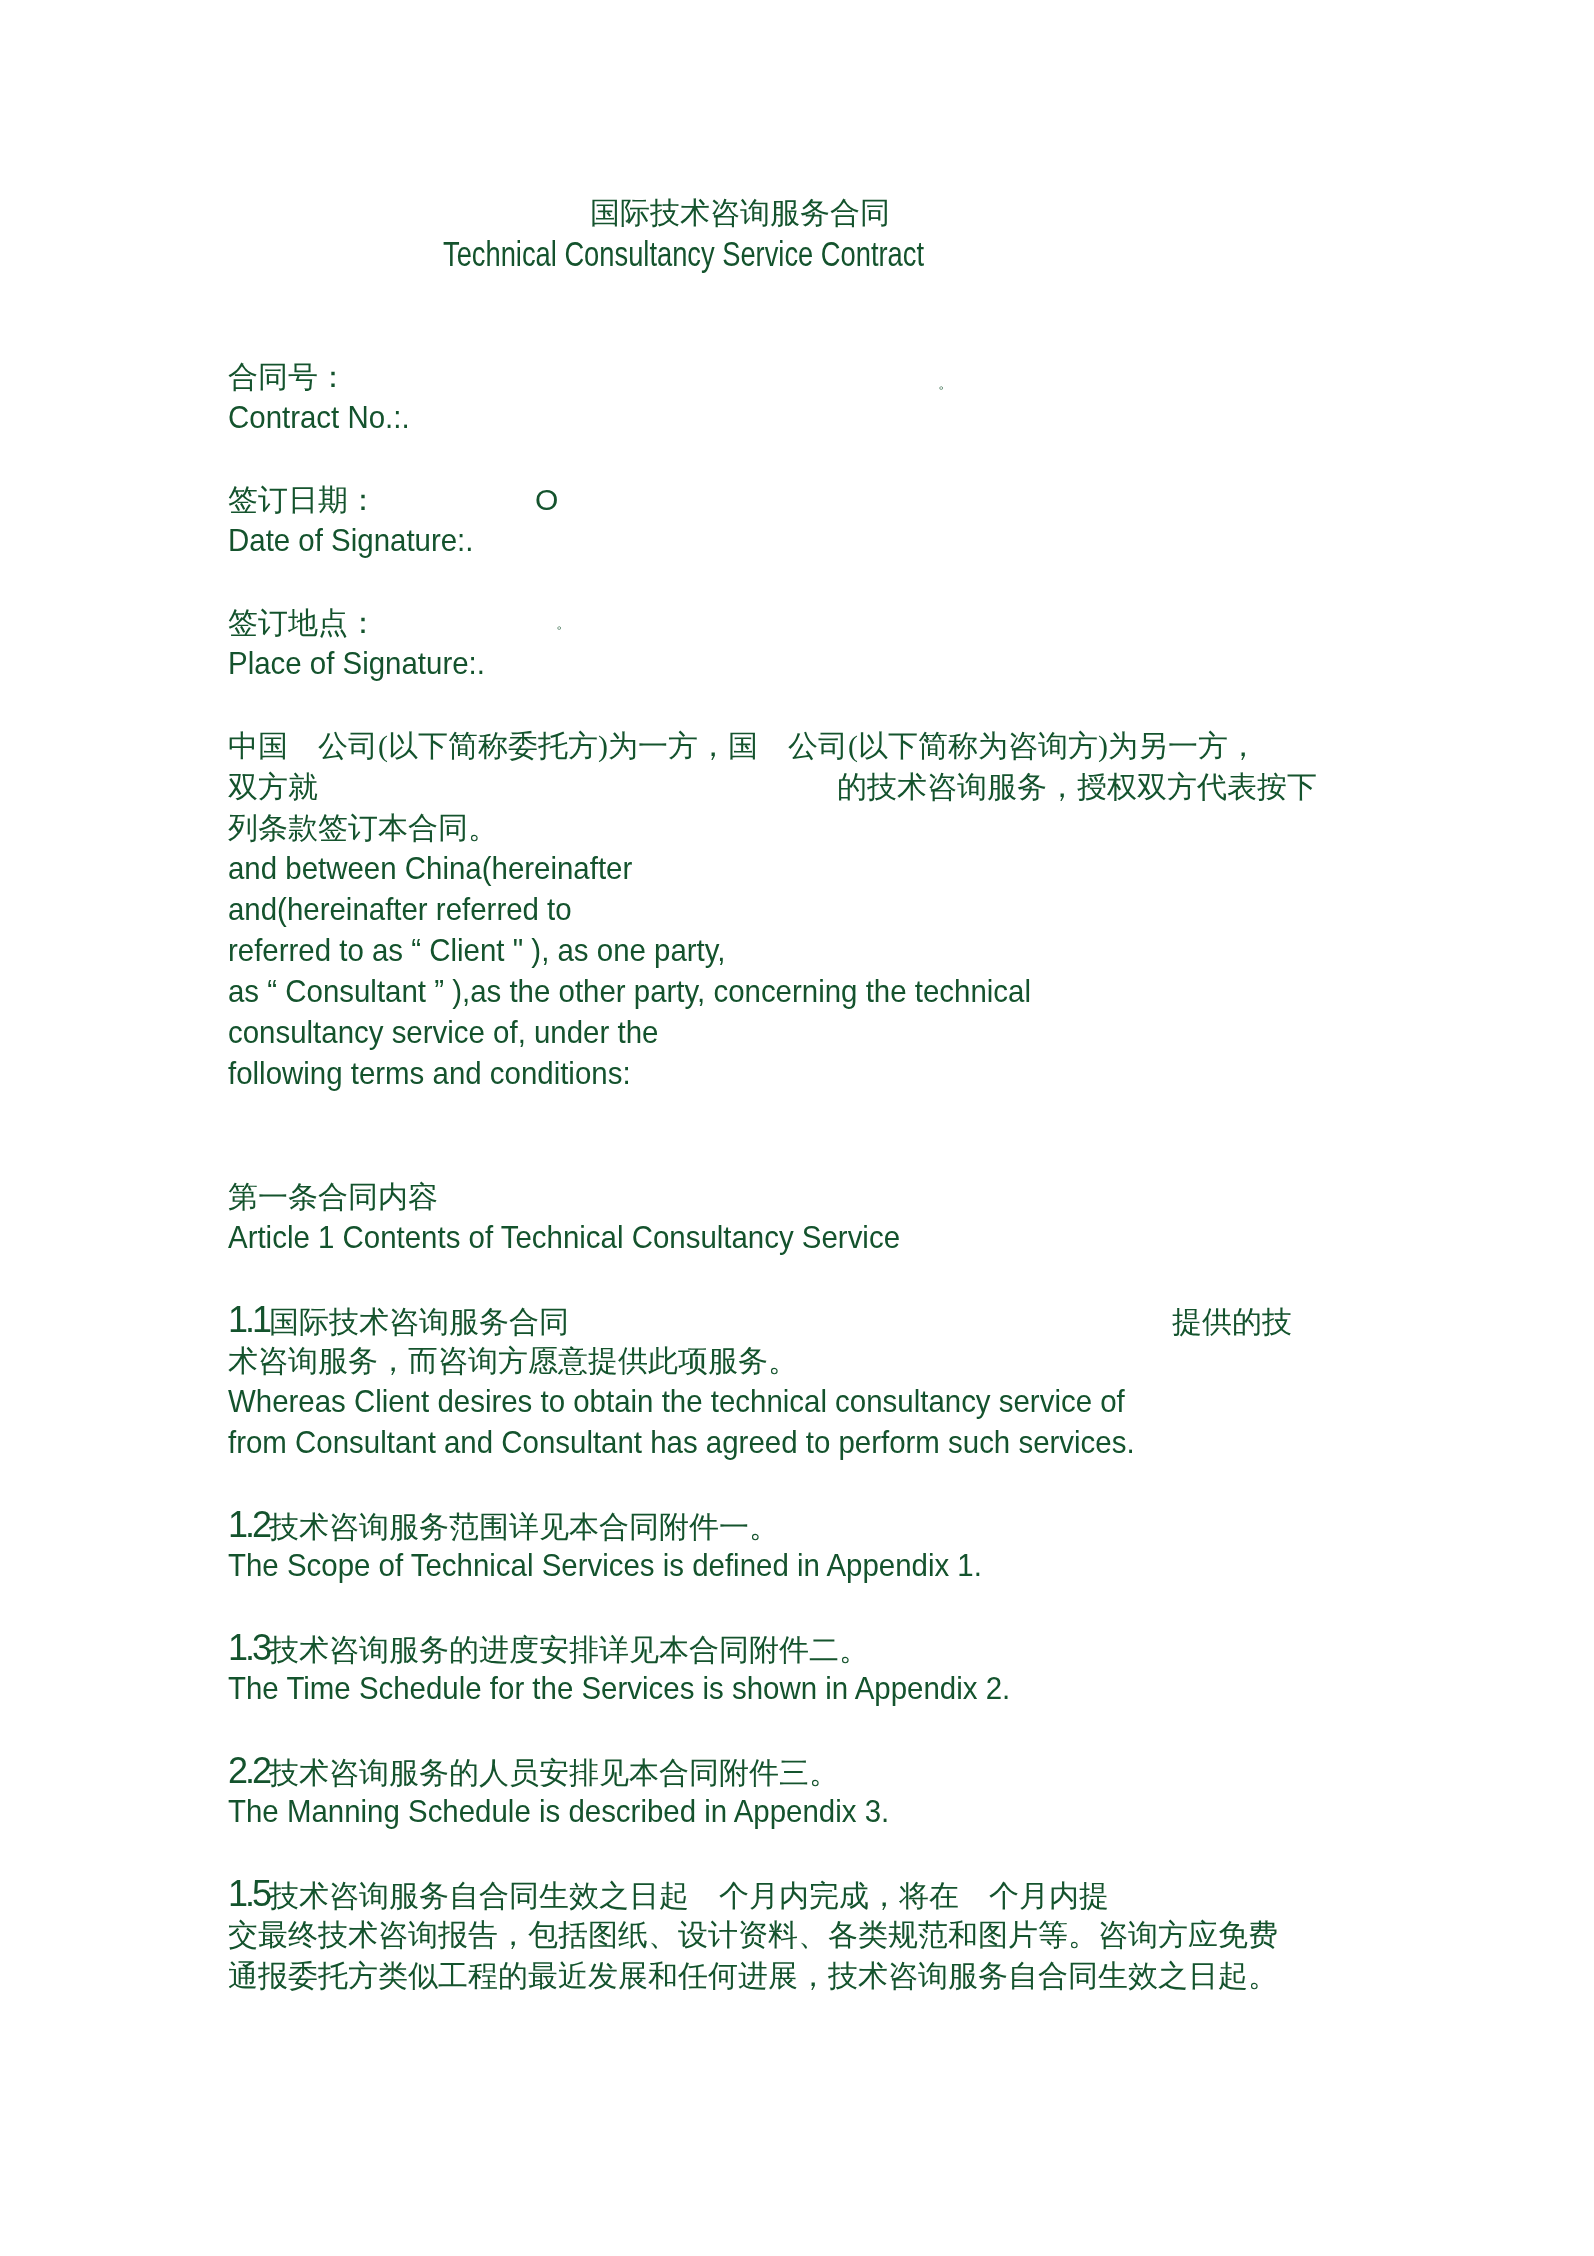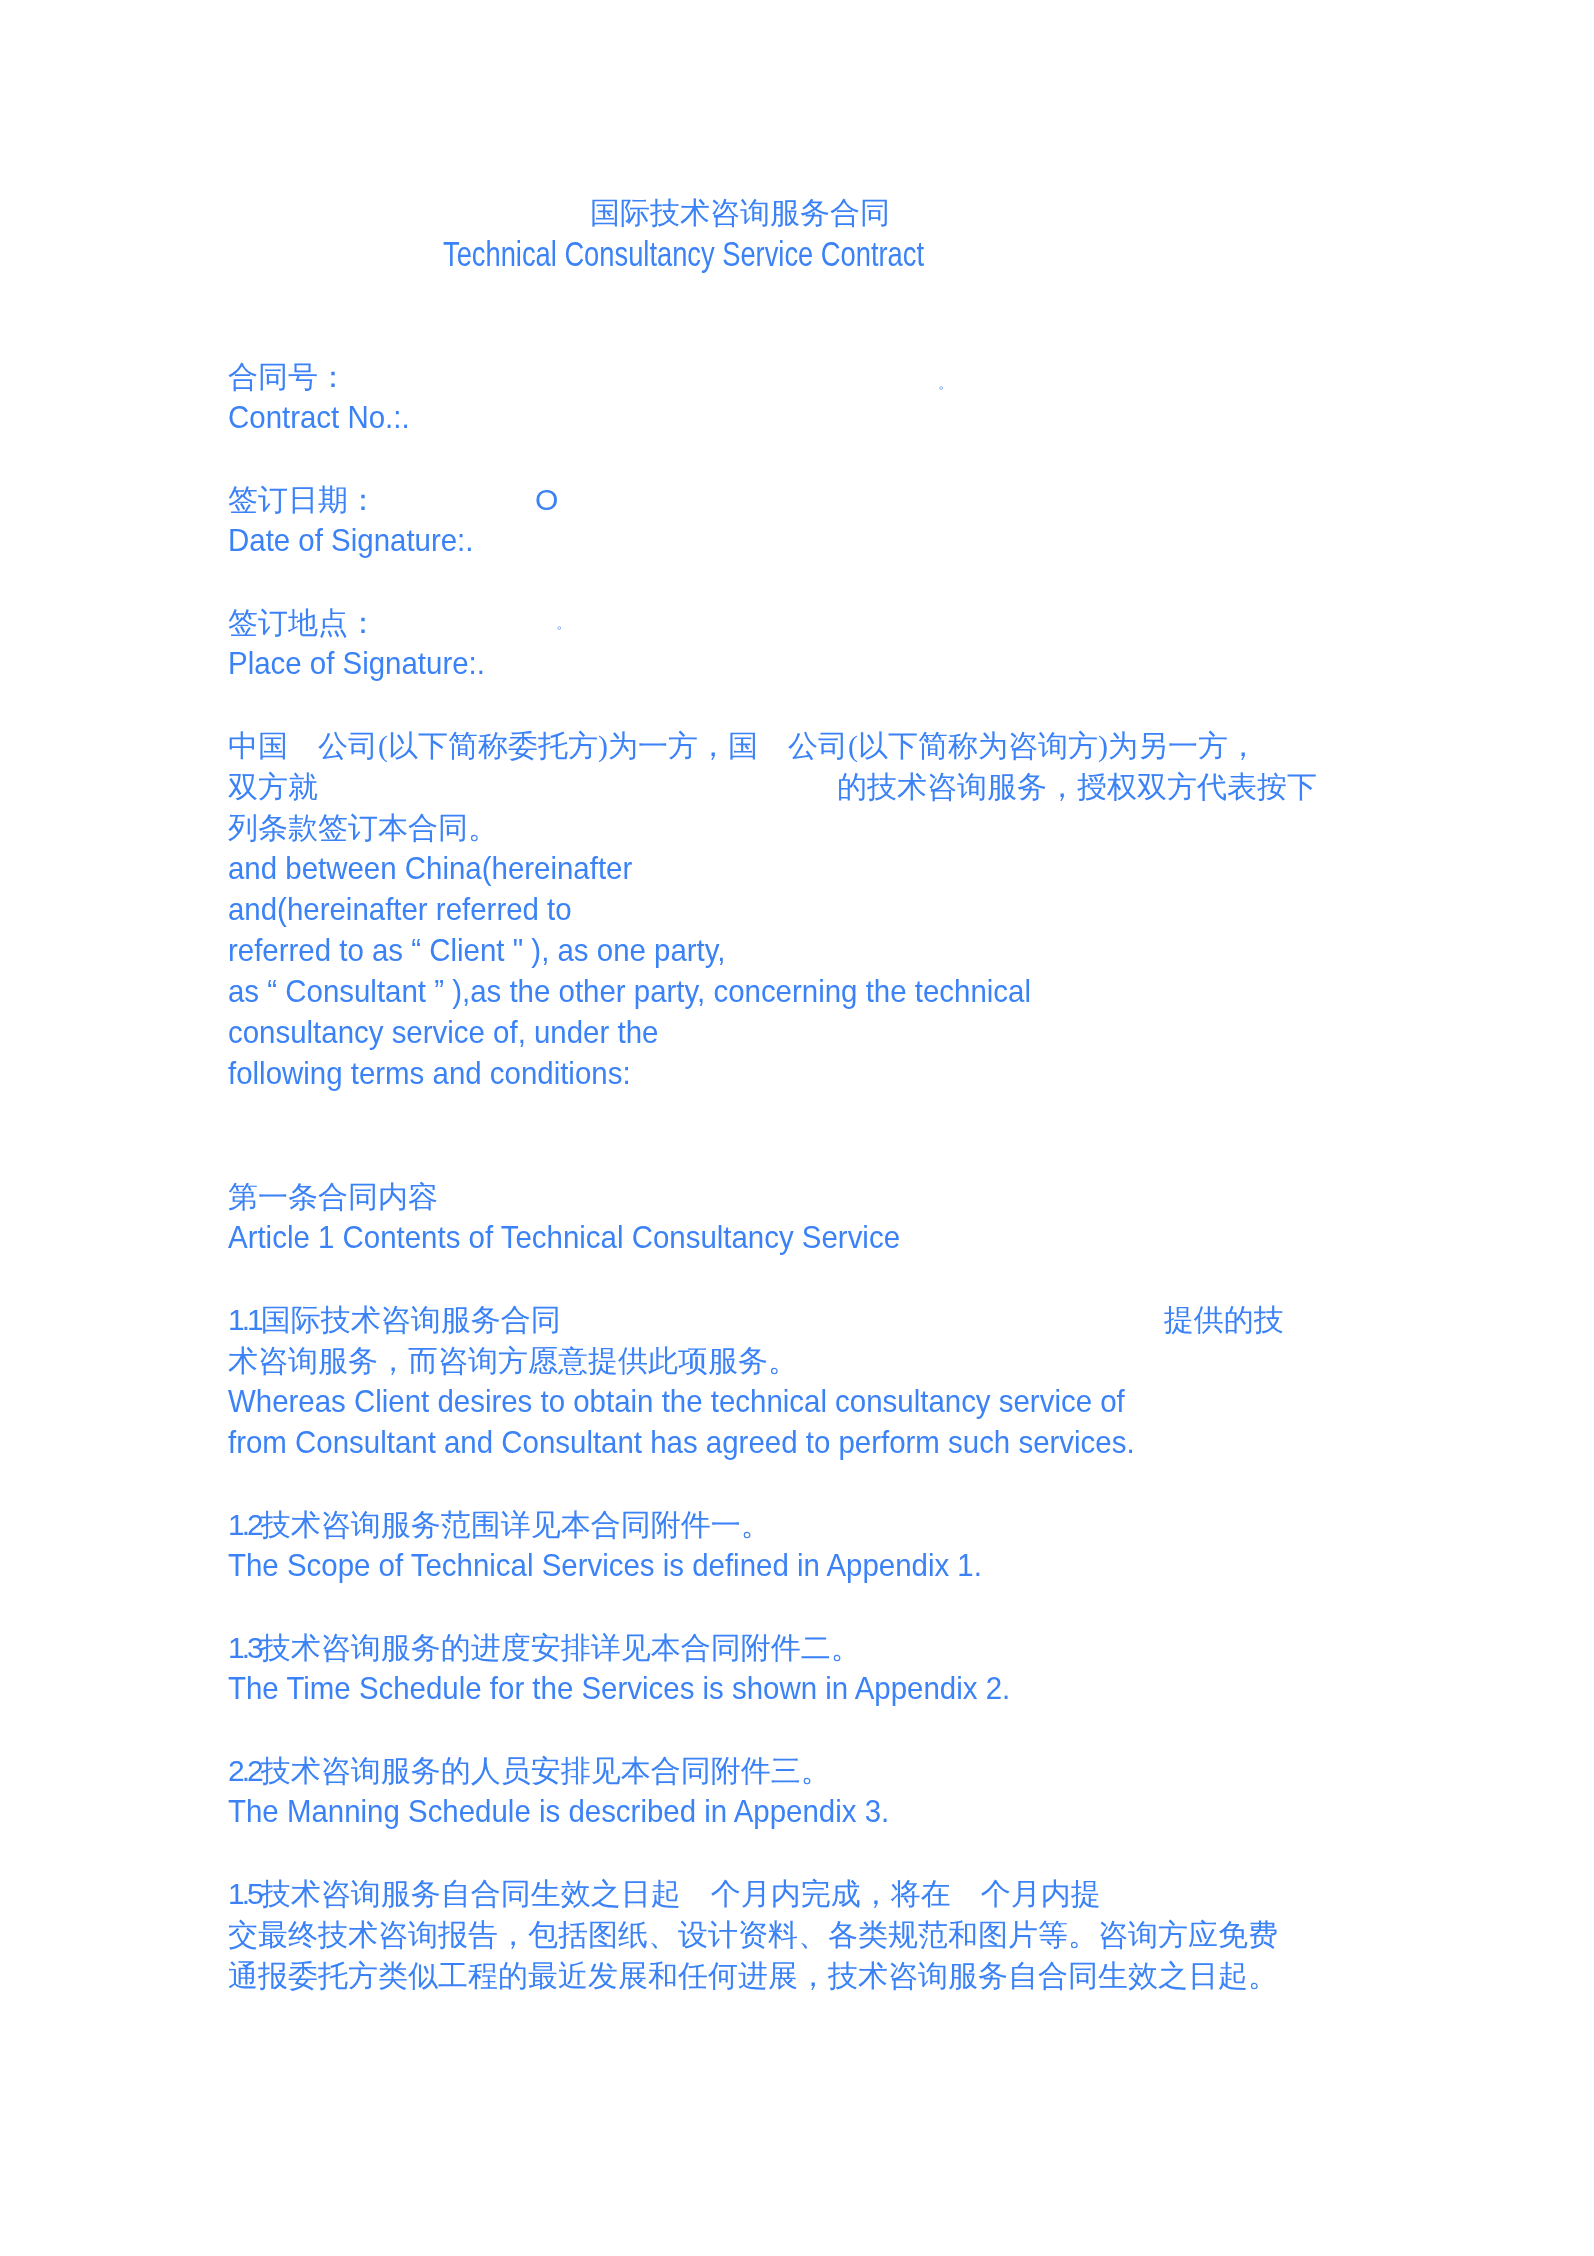--- a/index.html
+++ b/index.html
@@ -1,35 +1,35 @@
 <!DOCTYPE html>
 <html><head>
 <meta charset="utf-8">
 <style>
   html,body { margin:0; padding:0; background:#ffffff; }
   .page {
     position:relative; width:1594px; height:2256px; background:#ffffff;
-    color:#3b82f6; overflow:hidden;
+    color:#14532d; overflow:hidden;
   }
   .doc { position:absolute; left:228px; top:192px; width:1240px; }
   .ln {
     position:relative; height:41px; line-height:41px; white-space:pre;
     font-family:"Liberation Serif", serif; font-size:30px;
   }
   
   .en {
     font-family:"Liberation Sans", sans-serif; font-size:32px;
     display:inline-block; transform:scaleX(0.92); transform-origin:0 50%;
   }
   .ttl-en {
     font-family:"Liberation Sans", sans-serif; font-size:35px;
     display:inline-block; transform:scaleX(0.78); transform-origin:0 50%;
     margin-left:215px;
   }
-  .pre { font-family:"Liberation Sans", sans-serif; font-size:30px; letter-spacing:-3px;margin-top:30px; }
+  .pre { font-family:"Liberation Sans", sans-serif; font-size:36px; letter-spacing:-3px;margin-top:30px; }
   .ml362 { margin-left:362px; }
   .gap519 { display:inline-block; width:519px; }
   .gap603 { display:inline-block; width:603px; }
   
   .mark-tiny-1 { position:absolute; left:710px; top:20px; font-size:15px; line-height:15px; }
   .mark-O     { position:absolute; left:307px; top:0;  font-size:30px; line-height:41px;
                 font-family:"Liberation Sans", sans-serif; }
   .mark-tiny-2 { position:absolute; left:328px; top:14px; font-size:15px; line-height:15px; }
 </style>
 </head>

